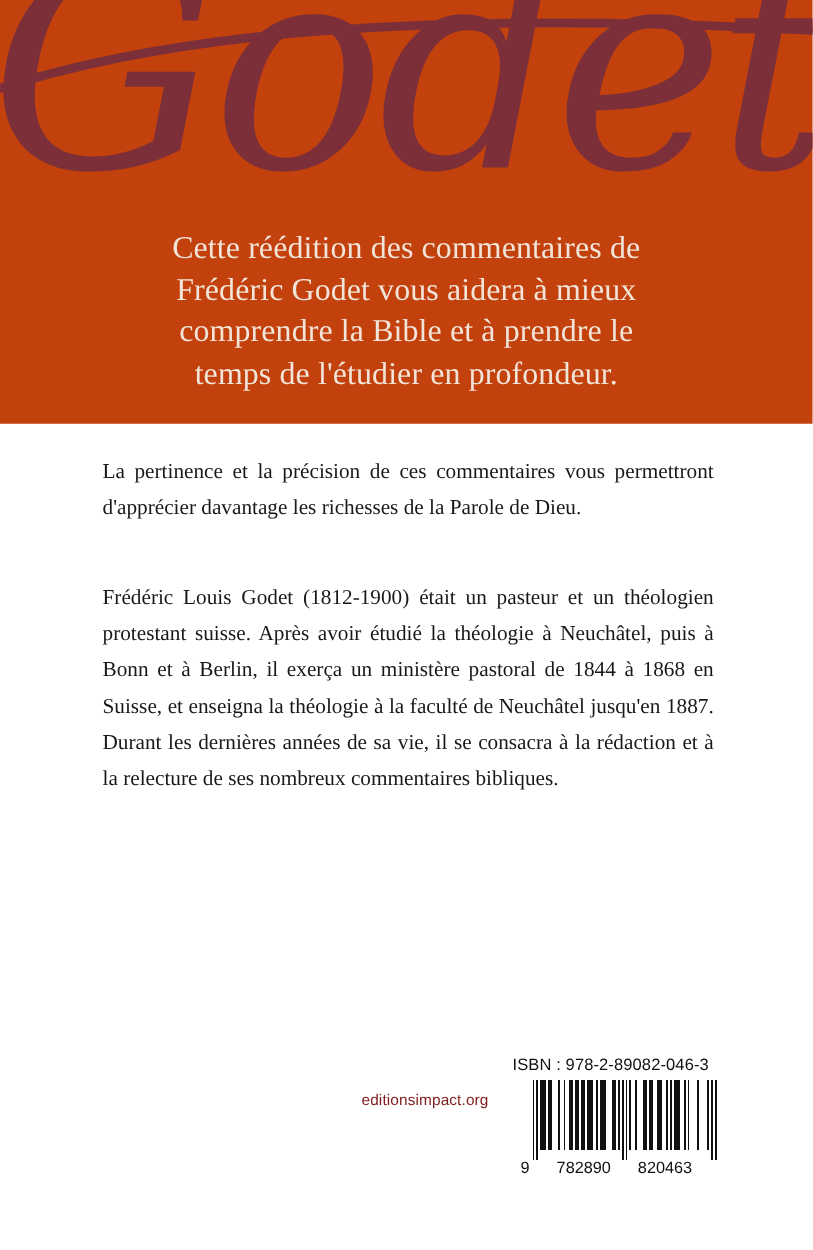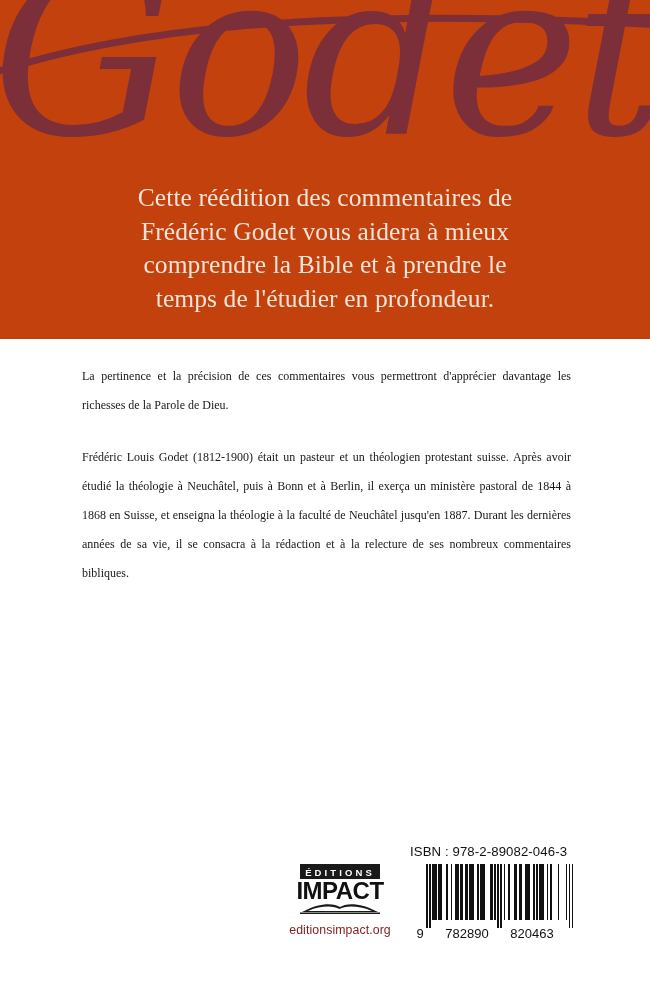--- a/index.html
+++ b/index.html
@@ -65,27 +65,27 @@
   
   .content {
     position: absolute;
     left: 82px;
     top: 362px;
     width: 489px;
   }
   .para {
     color: #18181a;
     font-family: "Liberation Serif", serif;
-    font-size: 12px;
+    font-size: 17px;
     line-height: 29px;
     text-align: justify;
     margin: 0;
   }
   .para + .para {
-    margin-top: 23px;
+    margin-top: 43px;
   }
 
   
   .footer {
     position: absolute;
     left: 0;
     top: 840px;
     width: 650px;
     height: 120px;
   }
@@ -184,30 +184,20 @@
 </div>
 
 <div class="content">
   <p class="para">La pertinence et la précision de ces commentaires vous permettront d'apprécier davantage les richesses de la Parole de Dieu.</p>
   <p class="para">Frédéric Louis Godet (1812-1900) était un pasteur et un théologien protestant suisse. Après avoir étudié la théologie à Neuchâtel, puis à Bonn et à Berlin, il exerça un ministère pastoral de 1844 à 1868 en Suisse, et enseigna la théologie à la faculté de Neuchâtel jusqu'en 1887. Durant les dernières années de sa vie, il se consacra à la rédaction et à la relecture de ses nombreux commentaires bibliques.</p>
 </div>
 
 <div class="footer">
 
   <div class="publisher">
-    <div class="logo-mark">
-      <svg viewBox="0 0 92 50" xmlns="http://www.w3.org/2000/svg">
-        <rect x="6" y="0" width="80" height="15" fill="#1a1a1a"></rect>
-        <text class="logo-editions" x="46" y="11.5" text-anchor="middle">ÉDITIONS</text>
-        <text class="logo-impact" x="46" y="35" text-anchor="middle">IMPACT</text>
-        <path d="M 8 48 C 26 38 40 39 46 43 C 52 39 66 38 84 48 Z" fill="#1a1a1a"></path>
-        <path d="M 14 47 C 28 41 40 42 45.5 45 C 51 42 63 41 78 47 Z" fill="#ffffff"></path>
-        <rect x="6" y="48.5" width="80" height="1.5" fill="#1a1a1a"></rect>
-      </svg>
-    </div>
     <div class="site-url">editionsimpact.org</div>
   </div>
 
   <div class="barcode-block">
     <div class="isbn-line">ISBN : 978-2-89082-046-3</div>
 
     <div class="barcode">
       <svg viewBox="0 0 172 78" xmlns="http://www.w3.org/2000/svg" shape-rendering="crispEdges">
         <rect x="0" y="0" width="172" height="78" fill="#ffffff"></rect>
         <g fill="#111111" id="bars">

